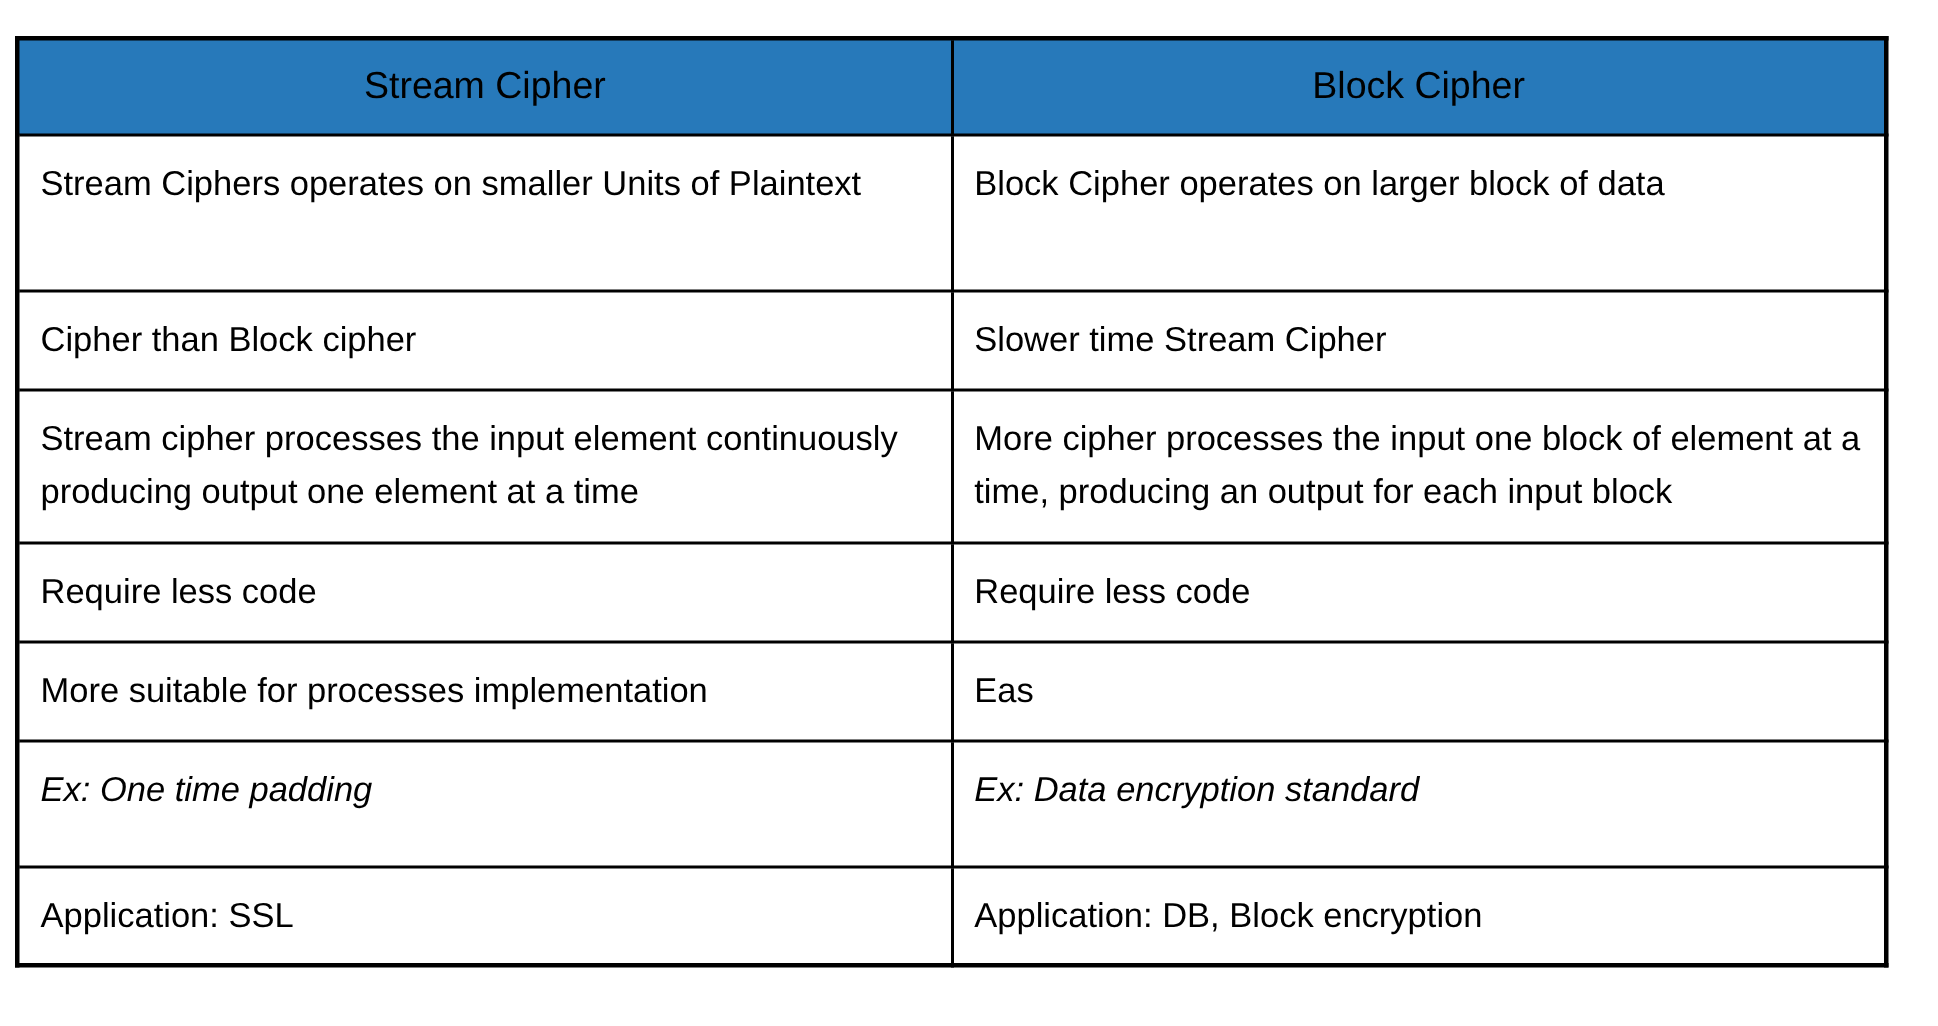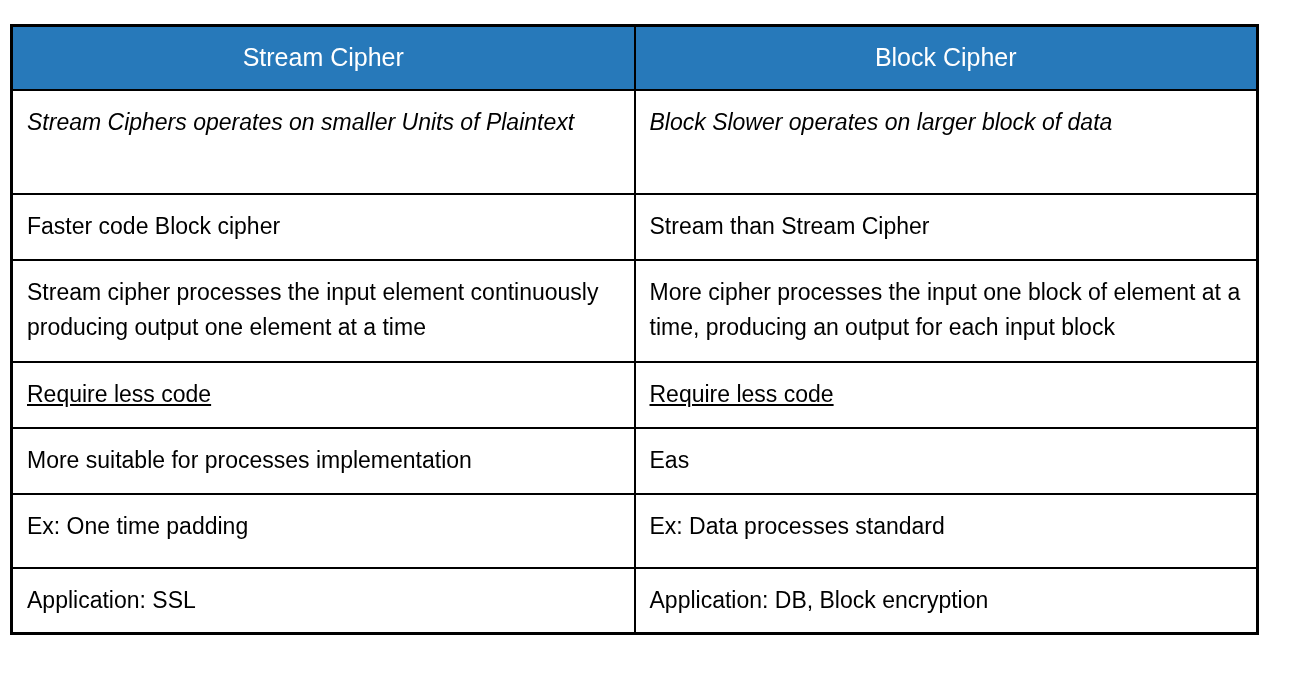--- a/index.html
+++ b/index.html
@@ -24,81 +24,81 @@
     border-collapse: collapse;
     table-layout: fixed;
     background: #ffffff;
   }
   table.cipher-table, table.cipher-table th, table.cipher-table td {
     border: 2px solid #000000;
   }
   table.cipher-table { border-width: 3px; }
   th.header-cell {
     background: #2779BA;
-    color: #ffffff;
+    color: #000000;
     font-size: 25px;
     font-weight: normal;
     text-align: center;
     vertical-align: middle;
     height: 64px;
     padding: 0 10px;
     border-bottom-width: 3px;
   }
   td.body-cell {
     font-size: 23px;
     line-height: 35px;
     text-align: left;
     vertical-align: top;
     padding: 14px 14px 14px 14px;
     background: #ffffff;
     color: #000000;
   }
-  tr.row-1 td { height: 104px; font-style: italic; }
+  tr.row-1 td { height: 104px; }
   tr.row-2 td { height: 66px; }
   tr.row-3 td { height: 102px; }
-  tr.row-4 td { height: 66px; text-decoration: underline; }
+  tr.row-4 td { height: 66px; }
   tr.row-5 td { height: 66px; }
-  tr.row-6 td { height: 74px; }
+  tr.row-6 td { height: 84px; font-style: italic; }
   tr.row-7 td { height: 64px; }
 </style>
 </head>
 <body>
 
 <div class="page">
   <table class="cipher-table">
     <thead>
       <tr>
         <th class="header-cell">Stream Cipher</th>
         <th class="header-cell">Block Cipher</th>
       </tr>
     </thead>
     <tbody>
       <tr class="row-1">
         <td class="body-cell">Stream Ciphers operates on smaller Units of Plaintext</td>
-        <td class="body-cell">Block Slower operates on larger block of data</td>
+        <td class="body-cell">Block Cipher operates on larger block of data</td>
       </tr>
       <tr class="row-2">
-        <td class="body-cell">Faster code Block cipher</td>
-        <td class="body-cell">Stream than Stream Cipher</td>
+        <td class="body-cell">Cipher than Block cipher</td>
+        <td class="body-cell">Slower time Stream Cipher</td>
       </tr>
       <tr class="row-3">
         <td class="body-cell">Stream cipher processes the input element continuously producing output one element at a time</td>
         <td class="body-cell">More cipher processes the input one block of element at a time, producing an output for each input block</td>
       </tr>
       <tr class="row-4">
         <td class="body-cell">Require less code</td>
         <td class="body-cell">Require less code</td>
       </tr>
       <tr class="row-5">
         <td class="body-cell">More suitable for processes implementation</td>
         <td class="body-cell">Eas</td>
       </tr>
       <tr class="row-6">
         <td class="body-cell">Ex: One time padding</td>
-        <td class="body-cell">Ex: Data processes standard</td>
+        <td class="body-cell">Ex: Data encryption standard</td>
       </tr>
       <tr class="row-7">
         <td class="body-cell">Application: SSL</td>
         <td class="body-cell">Application: DB, Block encryption</td>
       </tr>
     </tbody>
   </table>
 </div>
 
 </body></html>

